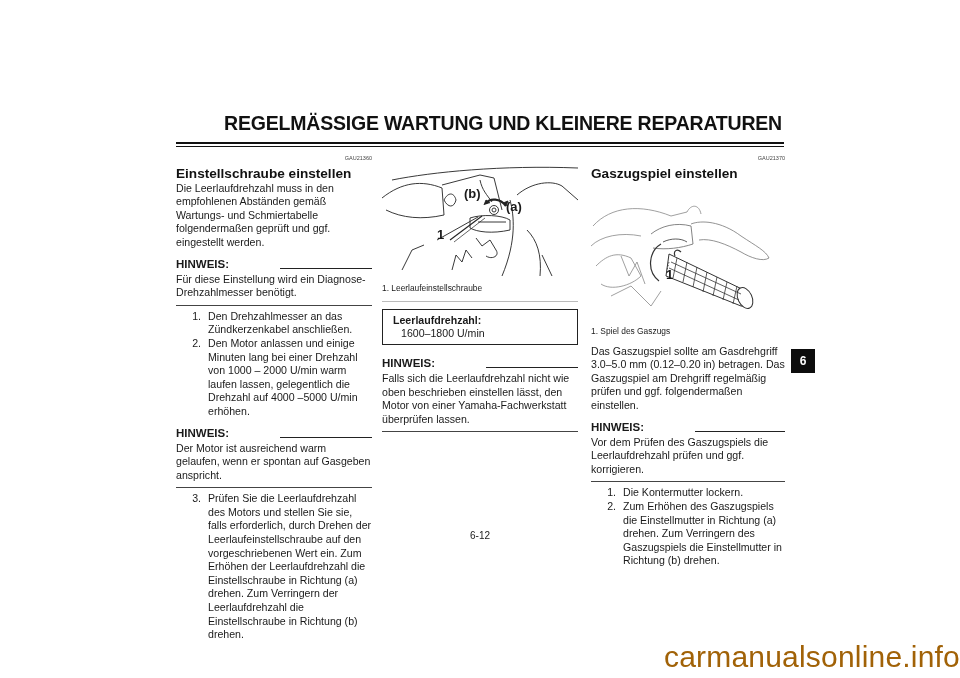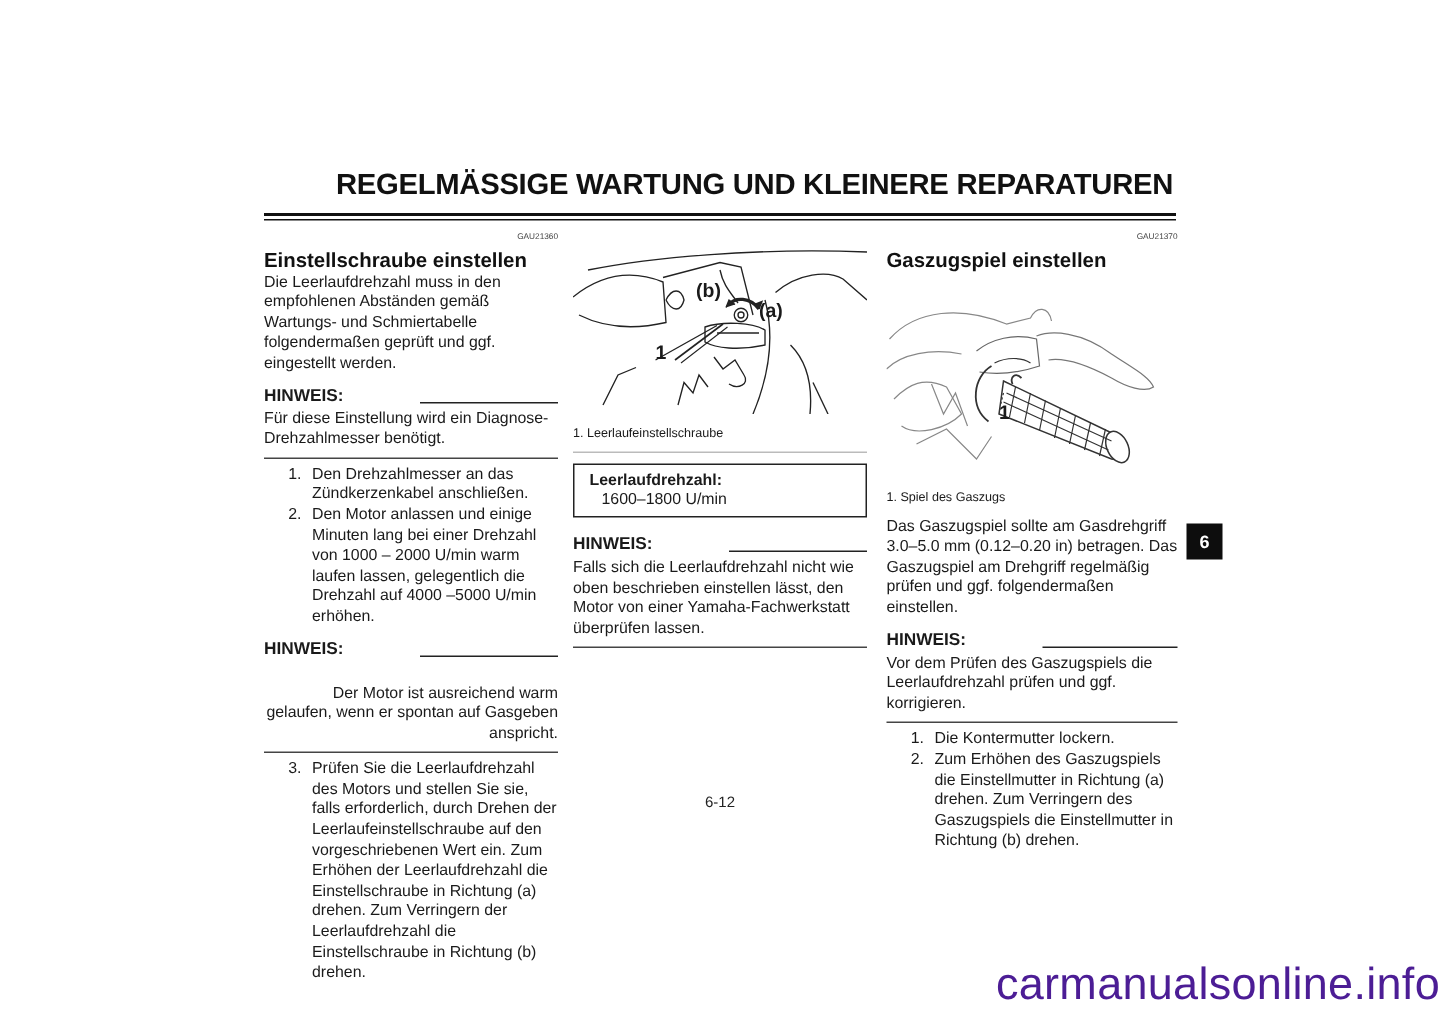--- a/index.html
+++ b/index.html
@@ -23,21 +23,21 @@
   .li-num { width: 19px; text-align: right; padding-right: 7px; flex: none; margin-left: -4px; }
   .li-text { flex: 1; }
   .caption { font-size: 8.4px; line-height: 11px; }
   .spec-box { border: 1.2px solid #222; padding: 4px 8px 5px 10px; font-size: 10.6px; line-height: 12.5px; }
   .spec-label { font-weight: bold; }
   .spec-value { padding-left: 8px; }
   .tab6 { left: 791px; top: 349px; width: 24px; height: 24px; background: #0d0d0d; color: #fff;
           font-weight: bold; font-size: 12px; line-height: 24px; text-align: center; }
   .pagenum { left: 440px; top: 530px; width: 80px; text-align: center; font-size: 10px; color: #222; }
   .watermark { left: 540px; top: 640px; width: 420px; text-align: right; font-size: 30px;
-               color: #4c1d95; letter-spacing: 0.2px; }
+               color: #a16207; letter-spacing: 0.2px; }
   svg { display: block; }
 </style>
 </head>
 <body>
 
 <div class="abs header-title">REGELMÄSSIGE WARTUNG UND KLEINERE REPARATUREN</div>
 <div class="abs header-rule1"></div>
 <div class="abs header-rule2"></div>
 
 <div class="col" style="left:176px; top:152px; width:196px;">
@@ -60,21 +60,21 @@
     <div class="li">
       <span class="li-num">2.</span>
       <span class="li-text">Den Motor anlassen und einige Minuten lang bei einer Drehzahl von 1000 – 2000 U/min warm laufen lassen, gelegentlich die Drehzahl auf 4000 –5000 U/min erhöhen.</span>
     </div>
   </div>
 
   <div class="hinweis">
     <span class="hinweis-label">HINWEIS:</span>
     <span class="hinweis-line"></span>
   </div>
-  <p class="p" style="margin-top:16px;text-align:right;">Der Motor ist ausreichend warm gelaufen, wenn er spontan auf Gasgeben anspricht.</p>
+  <p class="p" style="margin-top:2px;">Der Motor ist ausreichend warm gelaufen, wenn er spontan auf Gasgeben anspricht.</p>
   <div class="hinweis-bottom"></div>
 
   <div class="ol" style="padding-left:10px;">
     <div class="li">
       <span class="li-num">3.</span>
       <span class="li-text">Prüfen Sie die Leerlaufdrehzahl des Motors und stellen Sie sie, falls erforderlich, durch Drehen der Leerlaufeinstellschraube auf den vorgeschriebenen Wert ein. Zum Erhöhen der Leerlaufdrehzahl die Einstellschraube in Richtung (a) drehen. Zum Verringern der Leerlaufdrehzahl die Einstellschraube in Richtung (b) drehen.</span>
     </div>
   </div>
 </div>
 

